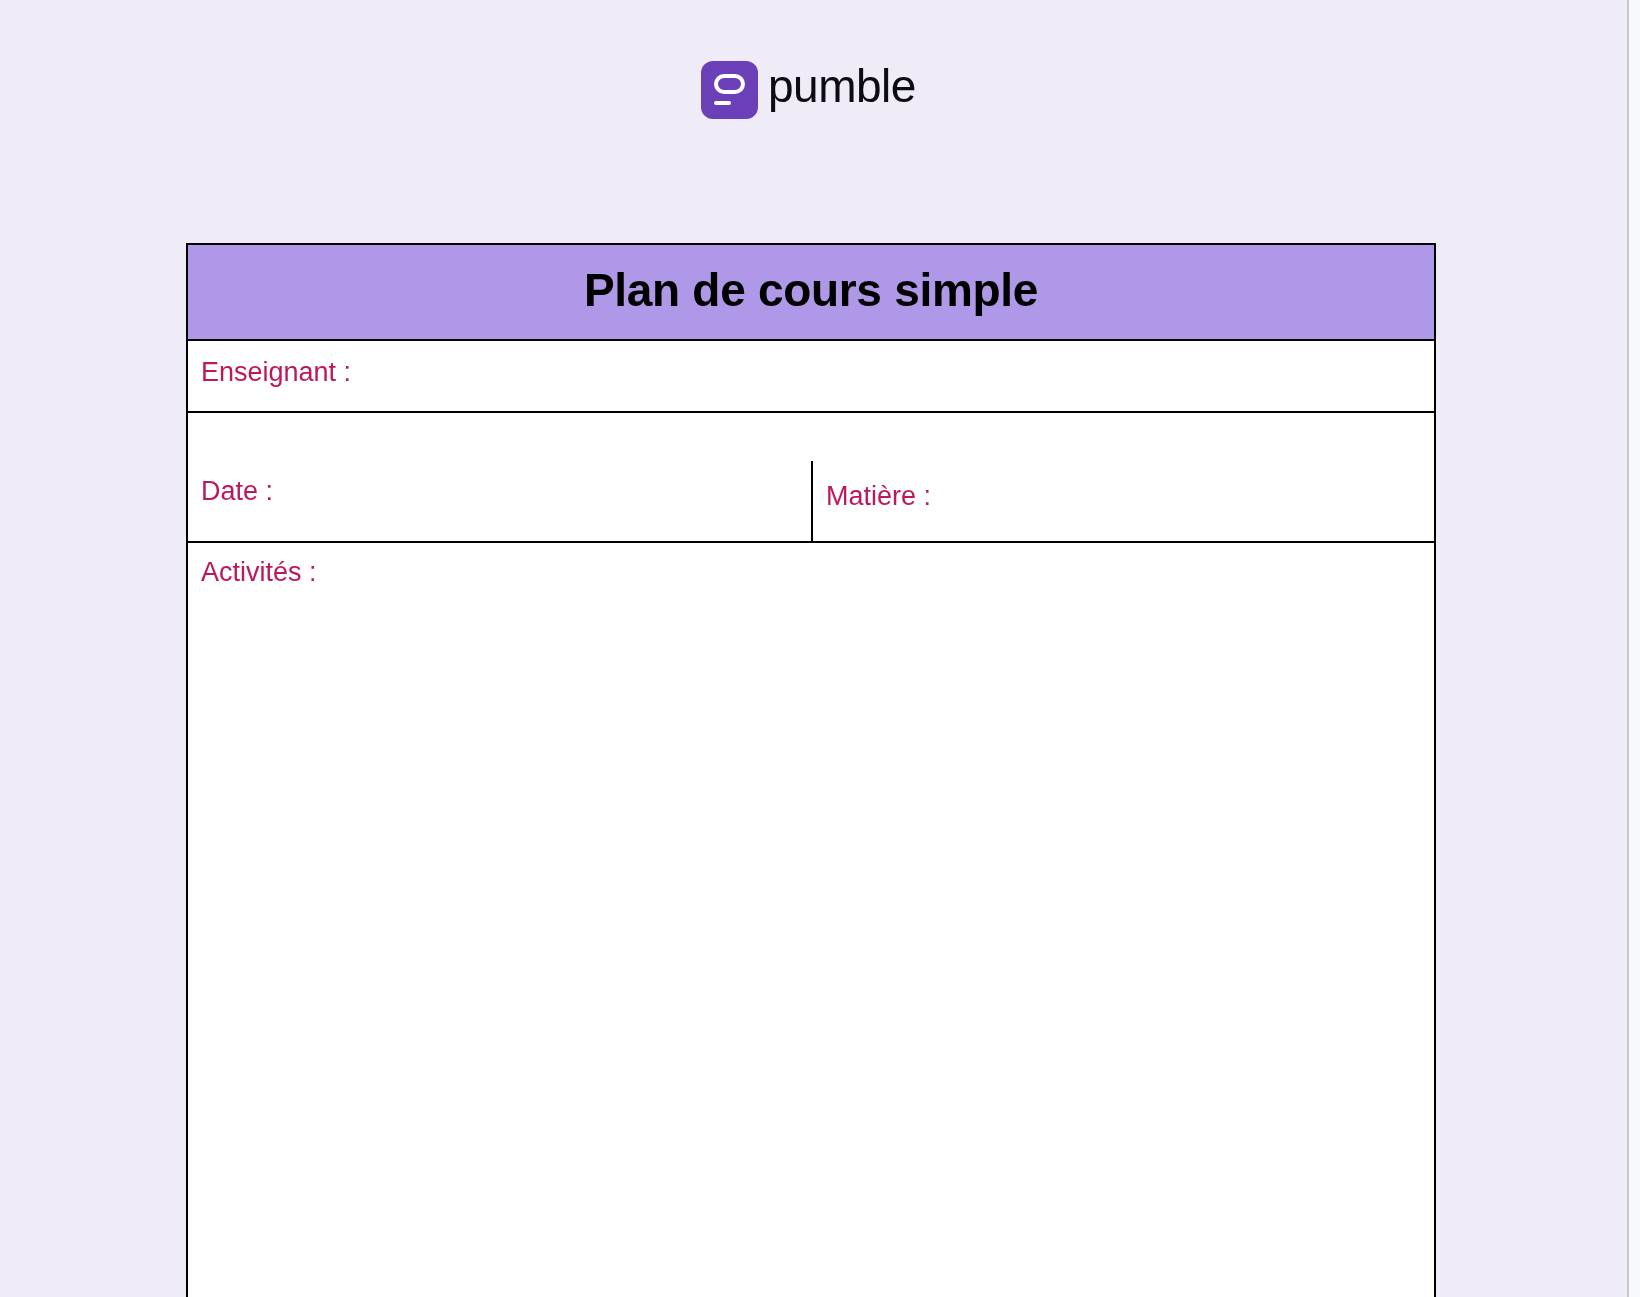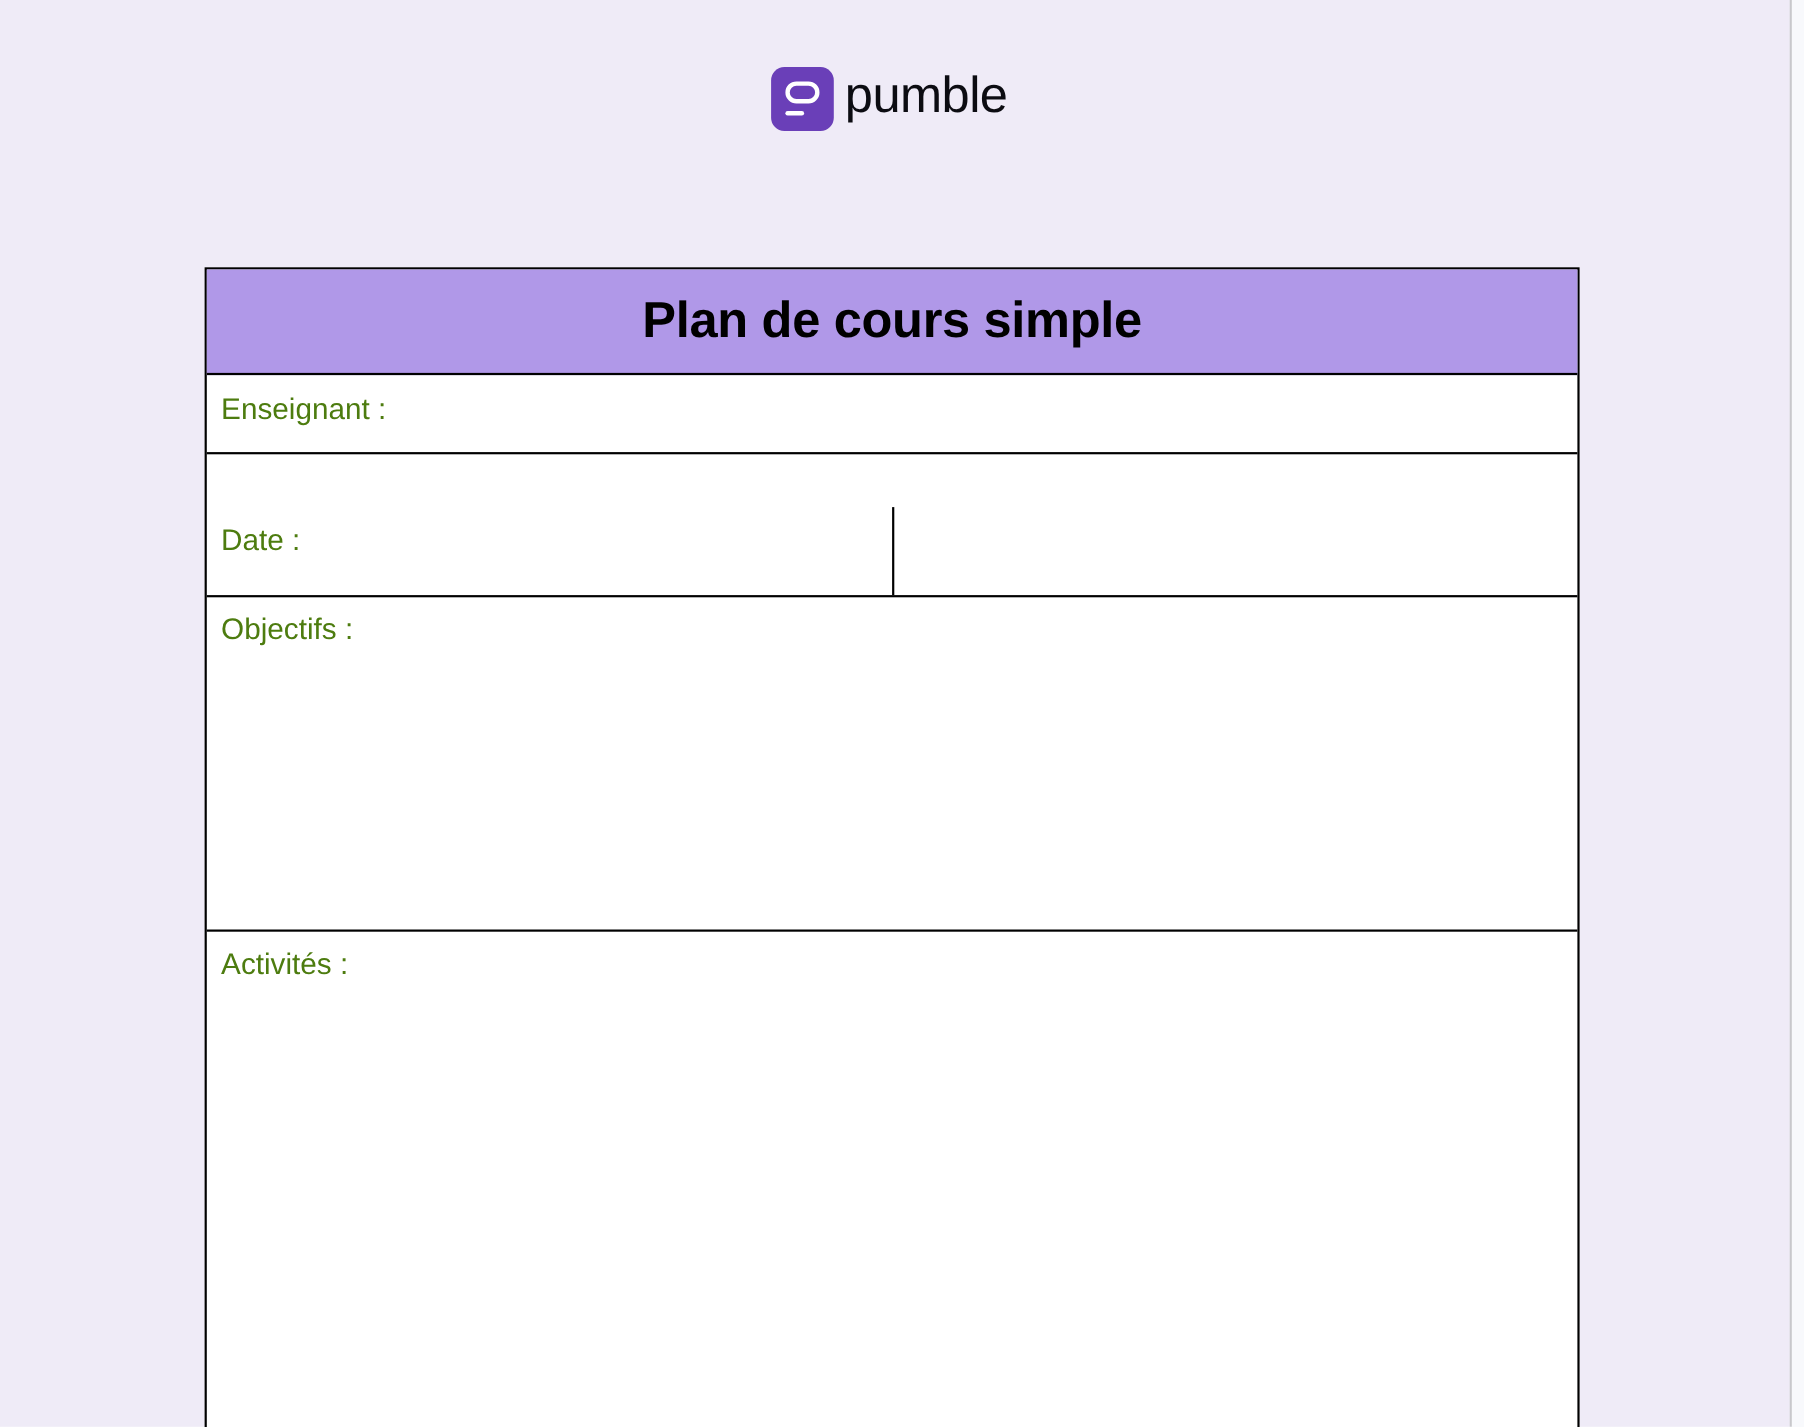--- a/index.html
+++ b/index.html
@@ -110,21 +110,21 @@
     .row {
       display: flex;
       border-bottom: 2px solid #000000;
       box-sizing: border-box;
     }
     .cell {
       flex: 1;
       box-sizing: border-box;
       padding: 16px 13px 0 13px;
       font-size: 27px;
-      color: #4d7c0f;
+      color: #be185d;
       cursor: text;
     }
     .cell.left {
       flex: 0 0 625px;
       border-right: 2px solid #000000;
     }
     .row-teacher { height: 72px; }
     .row-teacher .cell { padding-top: 16px; }
     .row-date { height: 82px; margin-top: 48px; }
     .row-date .cell.left { padding-top: 15px; }
@@ -153,26 +153,24 @@
     <div class="title-row">
       <h1>Plan de cours simple</h1>
     </div>
 
     <div class="row row-teacher">
       <div class="cell">Enseignant :</div>
     </div>
 
     <div class="row row-date">
       <div class="cell left">Date :</div>
+      <div class="cell right">Matière :</div>
     </div>
 
 
-    <div class="row row-objectives">
-      <div class="cell">Objectifs :</div>
-    </div>
 
     <div class="row row-activities">
       <div class="cell">Activités :</div>
     </div>
   </div>
 </div>
 
 <div class="scroll-edge"></div>
 <div class="scroll-track"></div>
 

